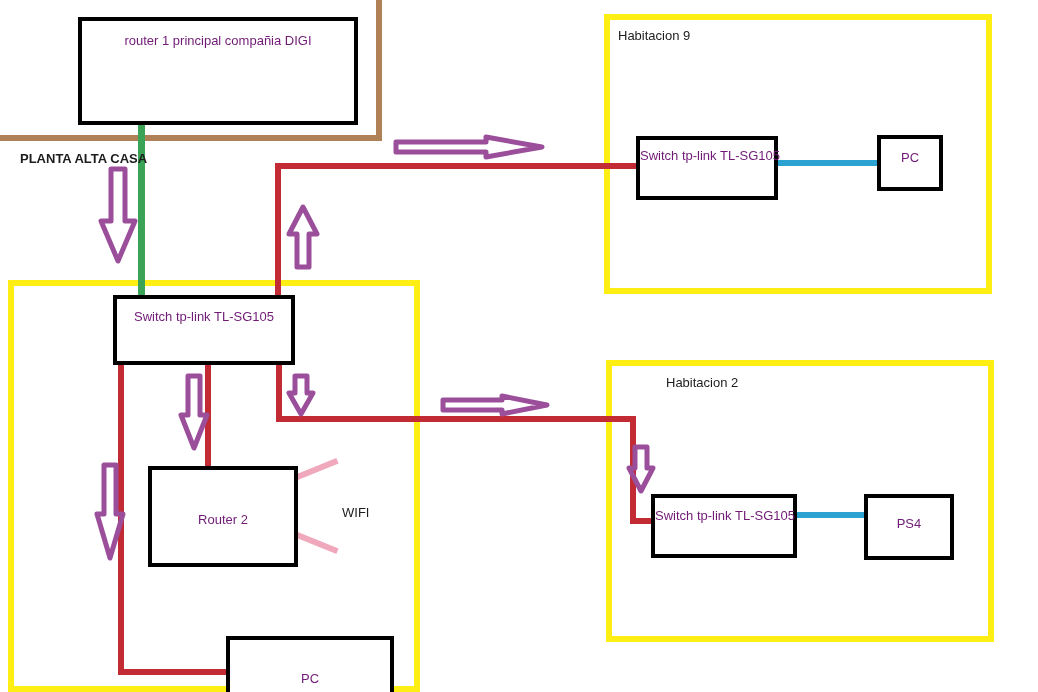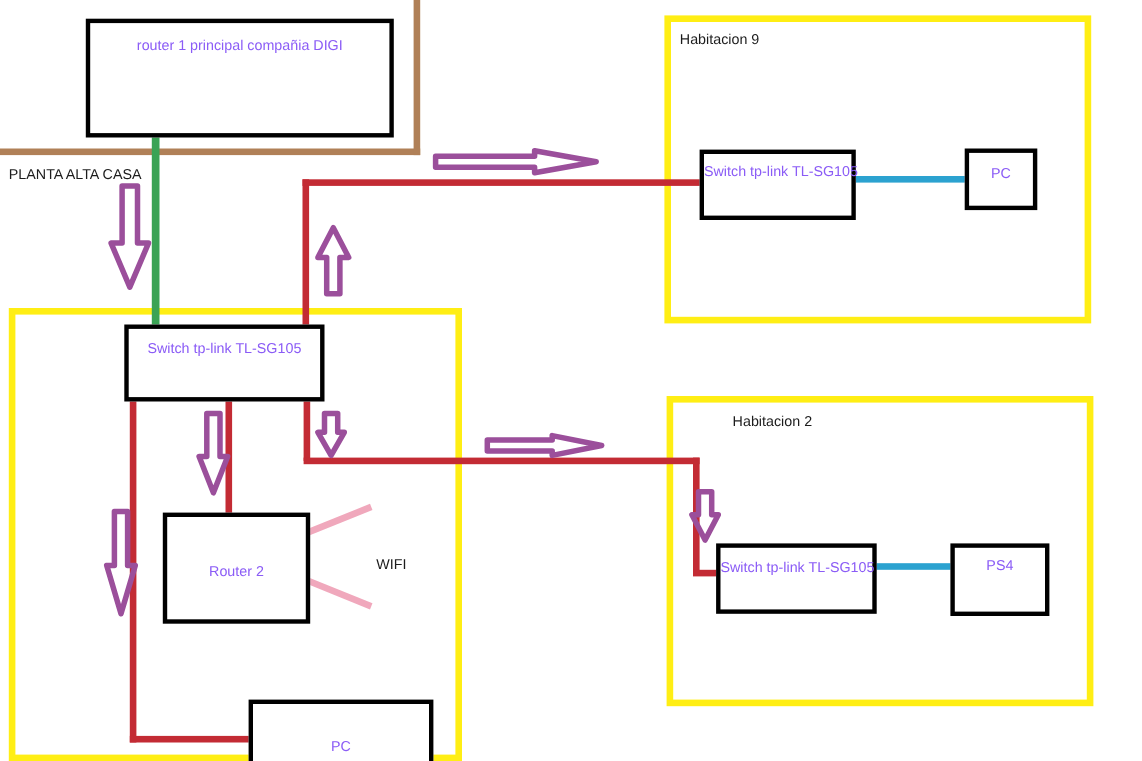--- a/index.html
+++ b/index.html
@@ -23,21 +23,21 @@
     background: #ffffff;
     border: 4px solid #000000;
     box-sizing: border-box;
   }
   .box-label {
     position: absolute;
     left: 0;
     right: 0;
     text-align: center;
     font-size: 13px;
-    color: #8b5cf6;
+    color: #701a75;
     white-space: nowrap;
   }
   .zone {
     position: absolute;
     border: 6px solid #ffee14;
     background: transparent;
     box-sizing: border-box;
   }
   .zone-label {
     position: absolute;
@@ -113,45 +113,45 @@
   <div class="cable cable-pink layer-cable" style="left:280px; top:525px; width:62px; height:6px; transform: rotate(22deg); transform-origin: left center;"></div>
 
   <div class="box layer-box" style="left:78px; top:17px; width:280px; height:108px;">
     <div class="box-label" style="top:12px;">router  1 principal  compañia DIGI</div>
   </div>
 
   <div class="box layer-box" style="left:113px; top:295px; width:182px; height:70px;">
     <div class="box-label" style="top:10px;">Switch tp-link TL-SG105</div>
   </div>
 
-  <div class="box layer-box" style="left:148px; top:466px; width:134px; height:101px;">
+  <div class="box layer-box" style="left:148px; top:466px; width:150px; height:101px;">
     <div class="box-label" style="top:42px;">Router 2</div>
   </div>
 
   <div class="box layer-box" style="left:226px; top:636px; width:168px; height:80px;">
     <div class="box-label" style="top:31px;">PC</div>
   </div>
 
   <div class="box layer-box" style="left:636px; top:136px; width:142px; height:64px;">
     <div class="box-label" style="top:8px;">Switch tp-link TL-SG105</div>
   </div>
 
   <div class="box layer-box" style="left:877px; top:135px; width:66px; height:56px;">
     <div class="box-label" style="top:11px;">PC</div>
   </div>
 
   <div class="box layer-box" style="left:651px; top:494px; width:146px; height:64px;">
     <div class="box-label" style="top:10px;">Switch tp-link TL-SG105</div>
   </div>
 
   <div class="box layer-box" style="left:864px; top:494px; width:90px; height:66px;">
-    <div class="box-label" style="top:8px;">PS4</div>
-  </div>
-
-  <div class="plain-label layer-text" style="left:8px; top:151px;">PLANTA ALTA CASA</div>
+    <div class="box-label" style="top:18px;">PS4</div>
+  </div>
+
+  <div class="plain-label layer-text" style="left:20px; top:151px;font-weight:bold;">PLANTA ALTA CASA</div>
 
   <div class="plain-label layer-text" style="left:310px; top:505px;margin-left:32px;">WIFI</div>
 
   <div class="arrow layer-arrow" style="left:98px; top:166px;">
     <svg width="40" height="100" viewBox="0 0 40 100">
       <path d="M13 3 L27 3 L27 55 L37 55 L20 95 L3 55 L13 55 Z" fill="none" stroke="#9b4f9b" stroke-width="5" stroke-linejoin="round"></path>
     </svg>
   </div>
 
   <div class="arrow layer-arrow" style="left:286px; top:204px;">

